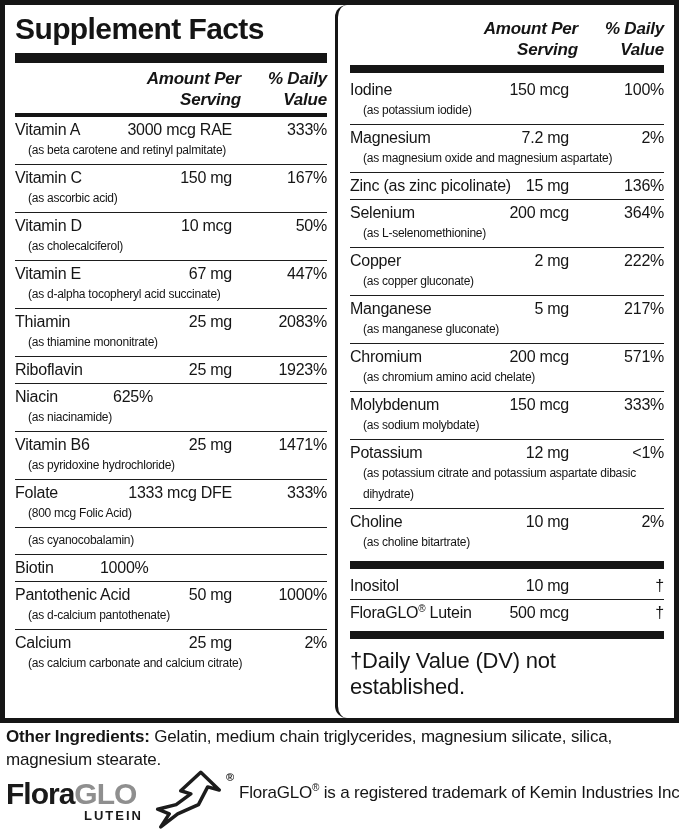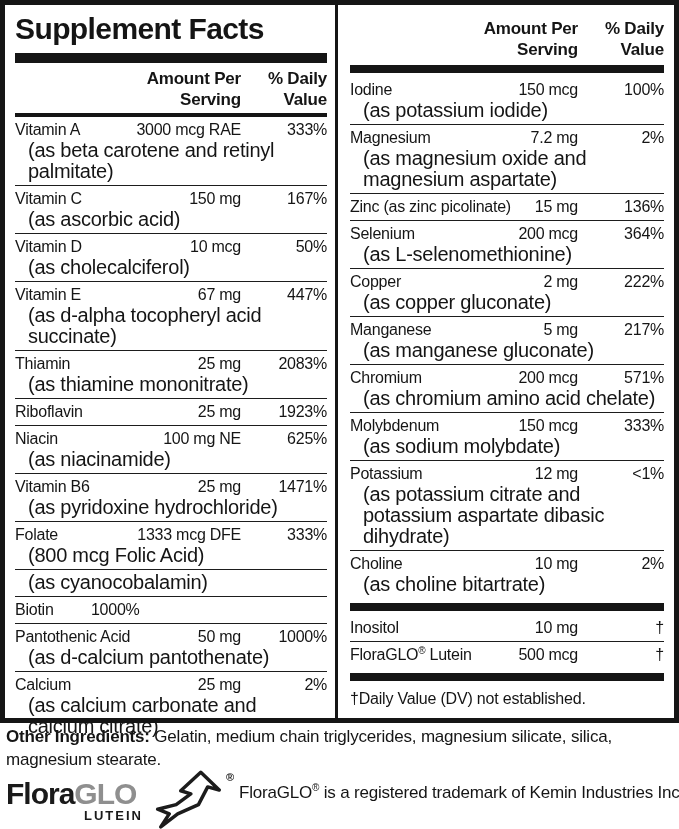--- a/index.html
+++ b/index.html
@@ -4,41 +4,41 @@
 <style>
   html,body{margin:0;padding:0;}
   body{
     width:679px;height:829px;position:relative;background:#ffffff;
     font-family:"Liberation Sans",sans-serif;color:#151515;overflow:hidden;
   }
   .box{
     position:absolute;left:0;top:0;width:679px;height:723px;
     border:5px solid var(--ink,#151515);box-sizing:border-box;display:flex;background:#fff;
   }
-  .col{box-sizing:border-box;}
+  .col{box-sizing:border-box;border-radius:12px;}
   .col.left{width:330px;padding:5px 8px 0 10px;}
   .col.right{flex:1;border-left:3px solid var(--ink,#151515);padding:13px 10px 0 12px;}
   .title{font-size:30px;font-weight:800;letter-spacing:-0.6px;margin:2px 0 7px;}
   .serving{font-size:20px;margin:0 0 9px;letter-spacing:-0.2px;}
   .bar{background:var(--ink,#151515);}
   .b10{height:10px;margin:0 0 5px;}
   .b8{height:8px;margin:5px 0 4px;}
   .b4{height:4px;margin:3px 0 0;}
-  .colhead{display:flex;font-weight:700;font-size:17px;line-height:21px;letter-spacing:-0.2px;}
+  .colhead{display:flex;font-weight:700;font-size:17px;line-height:21px;letter-spacing:-0.2px;font-style:italic;}
   .colhead .amt{flex:1;text-align:right;}
   .colhead .pct{width:86px;text-align:right;}
   .rows .row{border-top:1.5px solid #1d1d1d;padding:2px 0 3px;}
   .rows .row:first-child{border-top:none;}
-  .l1{display:flex;font-size:16px;line-height:21px;letter-spacing:-0.25px;}
+  .l1{display:flex;font-size:16px;line-height:21px;letter-spacing:-0.25px;gap:9px;}
   .l1 .n{white-space:nowrap;}
   .l1 .amt{flex:1;text-align:right;white-space:nowrap;padding-left:4px;}
   .l1 .pct{width:86px;text-align:right;white-space:nowrap;}
-  .sub{padding-left:13px;font-size:20px;line-height:21px;letter-spacing:-0.25px;}
+  .sub{padding-left:13px;font-size:12px;line-height:21px;letter-spacing:-0.25px;}
   .sup{font-size:10px;vertical-align:super;line-height:0;}
-  .footnote{margin-top:9px;font-size:16px;letter-spacing:-0.2px;}
+  .footnote{margin-top:9px;font-size:22px;letter-spacing:-0.2px;}
   .other{position:absolute;top:725px;left:6px;width:667px;font-size:17px;line-height:23px;letter-spacing:-0.2px;}
   .other b{font-weight:700;}
   .logo-row{position:absolute;top:771px;left:6px;width:673px;height:58px;}
   .logotext{position:absolute;left:0;top:6px;font-size:30px;font-weight:900;letter-spacing:-1px;white-space:nowrap;}
   .flora{color:#1a1a1a;}
   .glo{color:var(--logo-gray,#8f8f8f);}
   .lutein{position:absolute;left:78px;top:37px;font-size:13px;font-weight:900;letter-spacing:2px;color:#1a1a1a;}
   .arrow-wrap{position:absolute;left:147px;top:-1px;width:74px;height:60px;}
   .reg-logo{position:absolute;left:220px;top:0;font-size:11px;font-weight:700;}
   .trademark{position:absolute;left:233px;top:12px;font-size:17px;letter-spacing:-0.2px;white-space:nowrap;}
@@ -105,21 +105,20 @@
         <div class="row">
           <div class="l1">
             <span class="n">Riboflavin</span>
             <span class="amt">25 mg</span>
             <span class="pct">1923%</span>
           </div>
         </div>
         <div class="row">
           <div class="l1">
             <span class="n">Niacin</span>
-            <span class="amt">100 mg NE</span>
             <span class="pct">625%</span>
           </div>
           <div class="sub">(as niacinamide)</div>
         </div>
         <div class="row">
           <div class="l1">
             <span class="n">Vitamin B6</span>
             <span class="amt">25 mg</span>
             <span class="pct">1471%</span>
           </div>

